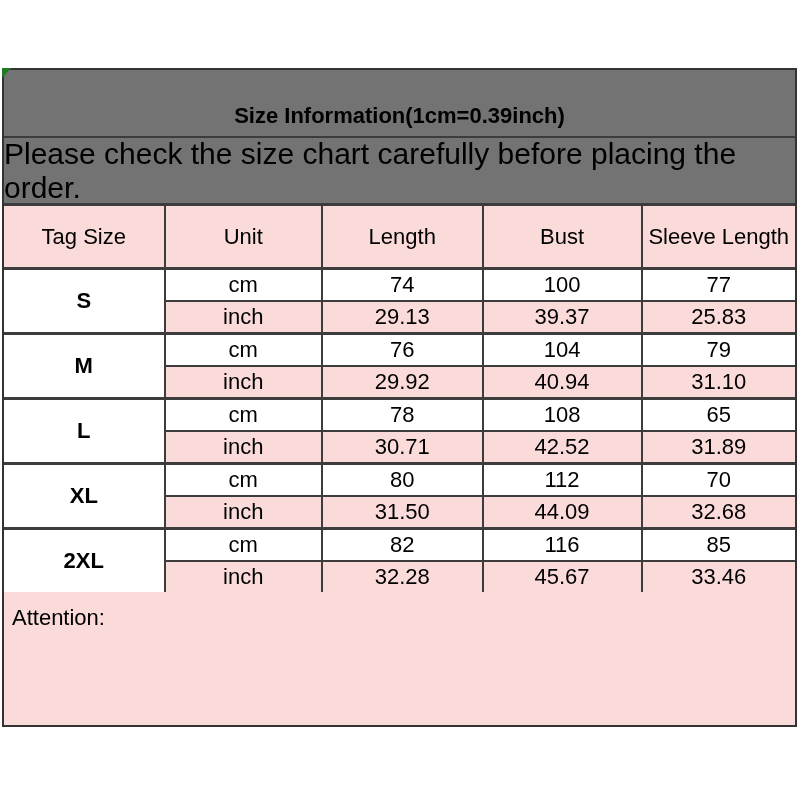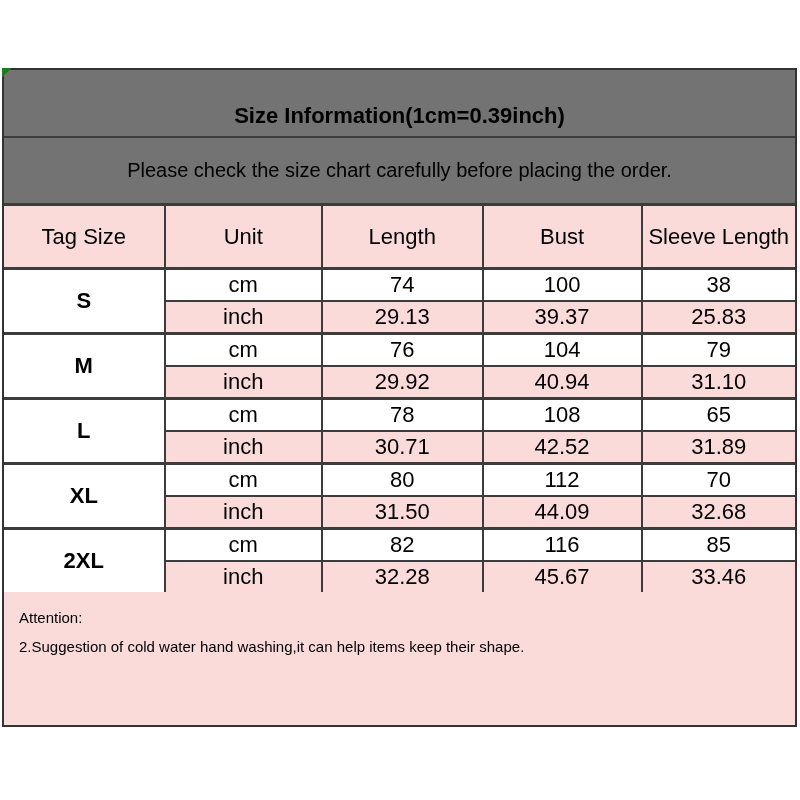--- a/index.html
+++ b/index.html
@@ -39,21 +39,21 @@
     font-size: 22px;
     padding-bottom: 7px;
   }
   .subtitle-row {
     height: 68px;
     box-sizing: border-box;
     border-bottom: 3px solid #3c3c3c;
     display: flex;
     align-items: center;
     justify-content: center;
-    font-size: 20px;
+    font-size: 30px;
   }
   table.size-table {
     width: 100%;
     border-collapse: collapse;
     border: hidden; 
     table-layout: fixed;
   }
   .size-table th, .size-table td {
     border: 2px solid #3c3c3c;
     text-align: center;
@@ -75,22 +75,22 @@
   }
   .size-table tbody tr.cm-row td { border-top: 3px solid #3c3c3c; }
   .size-table tbody tr.inch-row td { background: #fadbda; }
   .size-table tbody td.size-cell {
     background: #ffffff;
     font-weight: bold;
   }
   .attention {
     flex: 1;
     box-sizing: border-box;
-    padding: 11px 4px 0 15px;
-    font-size: 15px;
+    padding: 11px 4px 0 8px;
+    font-size: 22px;
     line-height: 29px;
     text-align: left;
     background: #fadbda;
   }
 </style>
 </head>
 <body>
 
 <div class="size-card">
   <div class="corner-marker"></div>
@@ -116,21 +116,21 @@
         <th>Sleeve Length</th>
       </tr>
     </thead>
     <tbody>
 
       <tr class="cm-row">
         <td class="size-cell" rowspan="2">S</td>
         <td>cm</td>
         <td>74</td>
         <td>100</td>
-        <td>38</td>
+        <td>77</td>
       </tr>
       <tr class="inch-row">
         <td>inch</td>
         <td>29.13</td>
         <td>39.37</td>
         <td>25.83</td>
       </tr>
 
       <tr class="cm-row">
         <td class="size-cell" rowspan="2">M</td>
@@ -185,15 +185,14 @@
         <td>inch</td>
         <td>32.28</td>
         <td>45.67</td>
         <td>33.46</td>
       </tr>
     </tbody>
   </table>
 
   <div class="attention">
     <div>Attention:</div>
-    <div>2.Suggestion of cold water hand washing,it can help items keep their shape.</div>
   </div>
 </div>
 
 </body></html>

